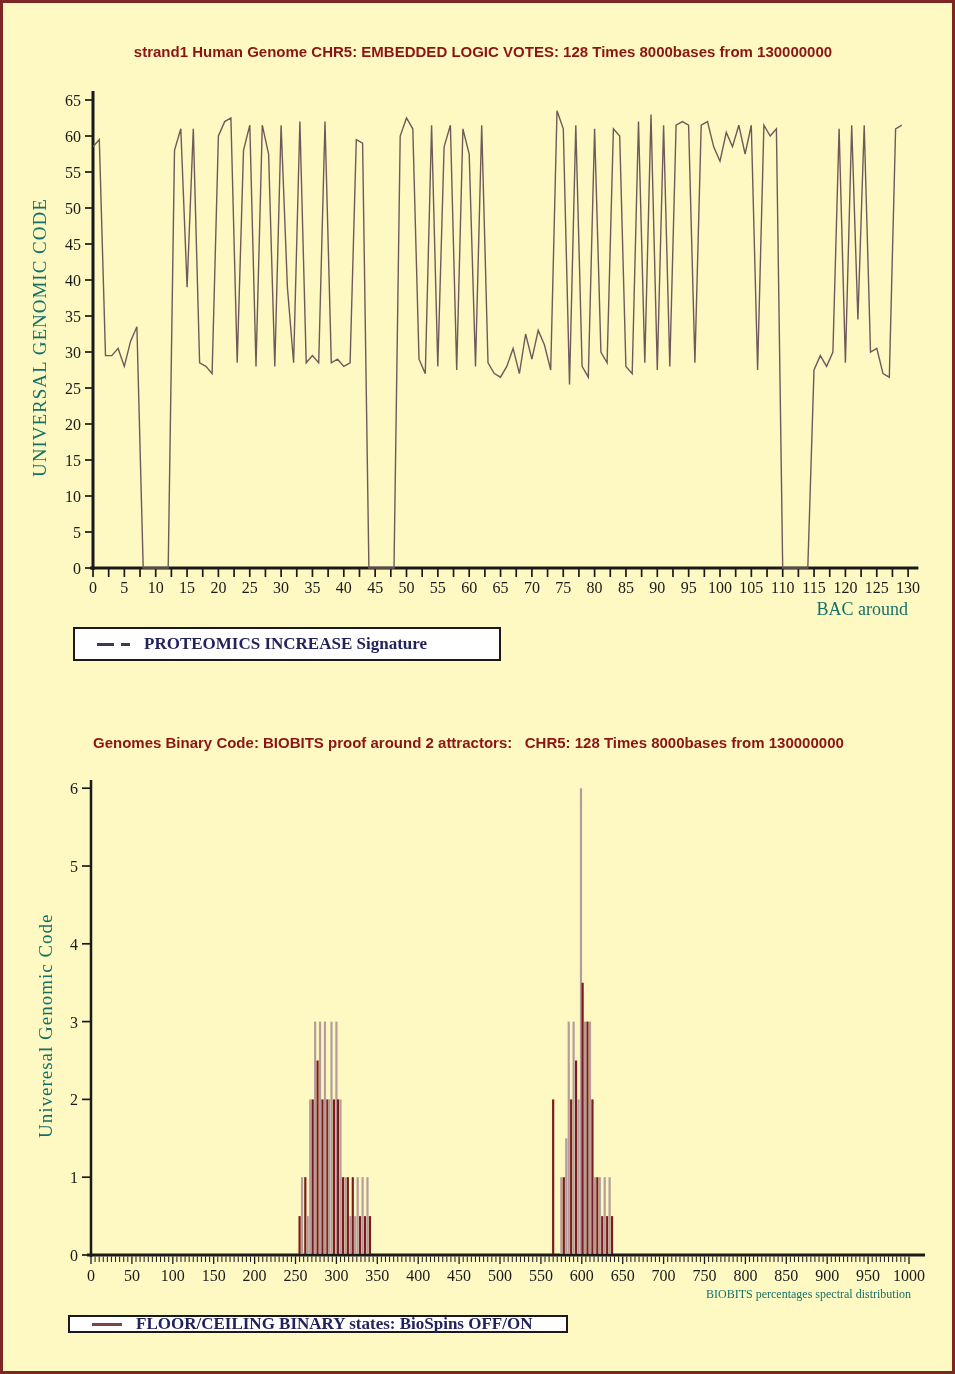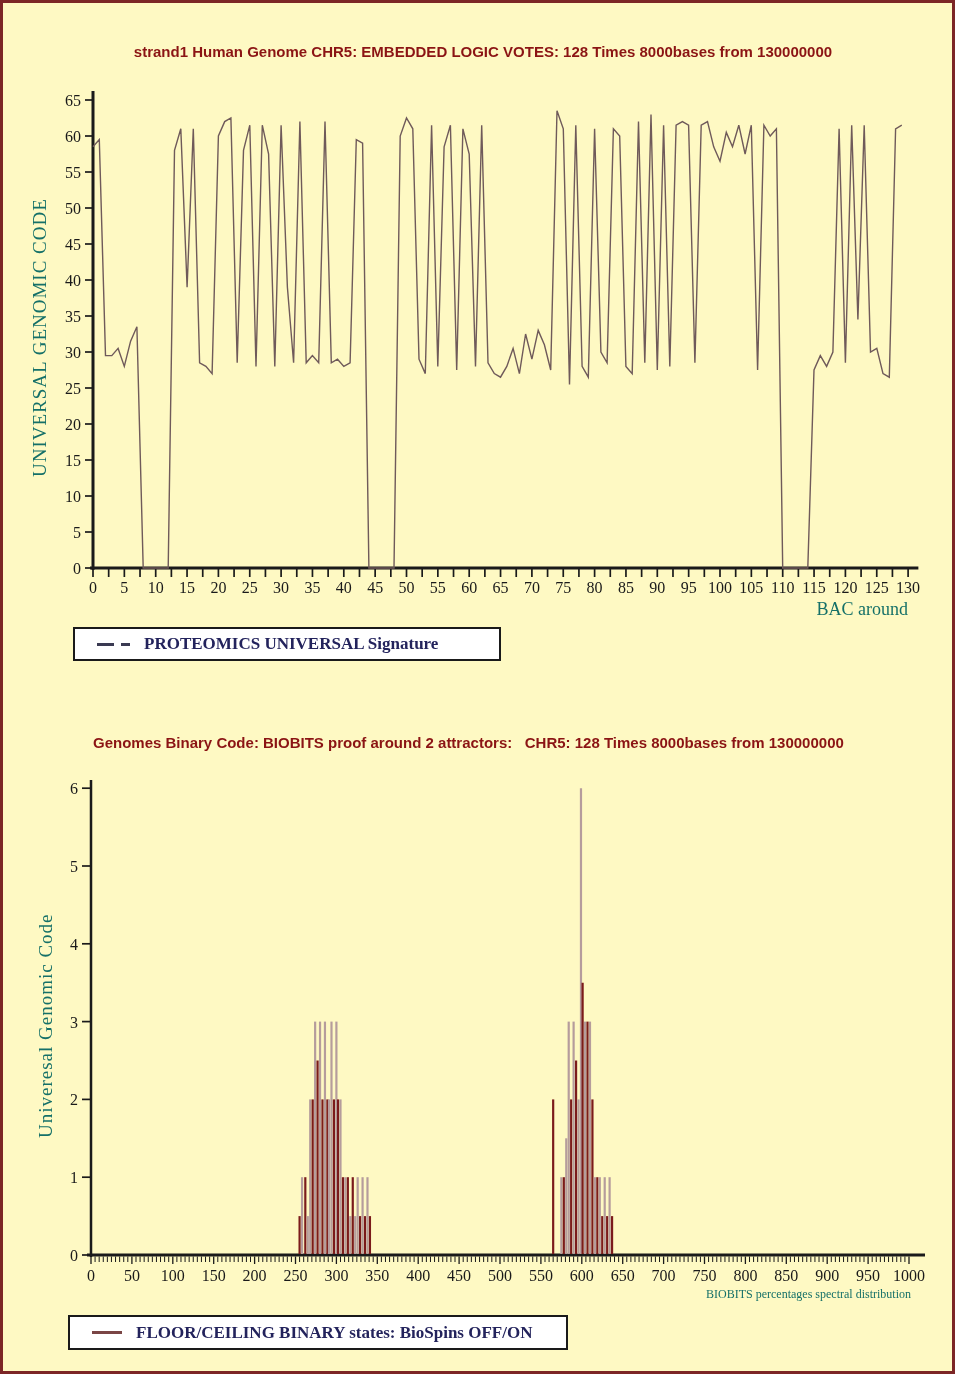--- a/index.html
+++ b/index.html
@@ -50,21 +50,21 @@
     position:absolute;
     display:flex;
     align-items:center;
     border:2px solid #1a1a1a;
     background:#ffffff;
     box-sizing:border-box;
     padding-left:22px;
     gap:14px;
   }
   #legend1{left:70px;top:624px;width:428px;height:34px;}
-  #legend2{left:65px;top:1312px;width:500px;height:35px;}
+  #legend2{left:65px;top:1312px;width:500px;height:18px;}
   .legend-text{
     font-family:"Liberation Serif",serif;
     font-weight:bold;
     font-size:17px;
     color:#23235c;
     white-space:nowrap;
   }
   .marker{display:flex;align-items:center;gap:7px;}
   .dash{height:3px;background:#3a3a52;}
   .dash-long{width:17px;}
@@ -204,21 +204,21 @@
       <polyline points="90.0,63.8 96.3,56.6 102.5,272.6 108.8,272.6 115.1,265.4 121.3,283.4 127.6,258.2 133.9,243.8 140.2,485.0 146.4,485.0 152.7,485.0 159.0,485.0 165.2,485.0 171.5,67.4 177.8,45.8 184.1,204.2 190.3,45.8 196.6,279.8 202.9,283.4 209.1,290.6 215.4,53.0 221.7,38.6 227.9,35.0 234.2,279.8 240.5,67.4 246.8,42.2 253.0,283.4 259.3,42.2 265.6,71.0 271.8,283.4 278.1,42.2 284.4,204.2 290.6,279.8 296.9,38.6 303.2,279.8 309.4,272.6 315.7,279.8 322.0,38.6 328.3,279.8 334.5,276.2 340.8,283.4 347.1,279.8 353.3,56.6 359.6,60.2 365.9,485.0 372.1,485.0 378.4,485.0 384.7,485.0 391.0,485.0 397.2,53.0 403.5,35.0 409.8,45.8 416.0,276.2 422.3,290.6 428.6,42.2 434.8,283.4 441.1,63.8 447.4,42.2 453.7,287.0 459.9,45.8 466.2,71.0 472.5,283.4 478.7,42.2 485.0,279.8 491.3,290.6 497.5,294.2 503.8,283.4 510.1,265.4 516.4,290.6 522.6,251.0 528.9,276.2 535.2,247.4 541.4,261.8 547.7,287.0 554.0,27.8 560.3,45.8 566.5,301.4 572.8,42.2 579.1,283.4 585.3,294.2 591.6,45.8 597.9,269.0 604.1,279.8 610.4,45.8 616.7,53.0 622.9,283.4 629.2,290.6 635.5,38.6 641.8,279.8 648.0,31.4 654.3,287.0 660.6,42.2 666.8,283.4 673.1,42.2 679.4,38.6 685.6,42.2 691.9,279.8 698.2,42.2 704.5,38.6 710.7,63.8 717.0,78.2 723.3,49.4 729.5,63.8 735.8,42.2 742.1,71.0 748.3,42.2 754.6,287.0 760.9,42.2 767.2,53.0 773.4,45.8 779.7,485.0 786.0,485.0 792.2,485.0 798.5,485.0 804.8,485.0 811.0,287.0 817.3,272.6 823.6,283.4 829.9,269.0 836.1,45.8 842.4,279.8 848.7,42.2 854.9,236.6 861.2,42.2 867.5,269.0 873.8,265.4 880.0,290.6 886.3,294.2 892.6,45.8 898.8,42.2" fill="none" stroke="#6f5a5a" stroke-width="1.4"></polyline>
     </svg>
 
   <div id="xlab1" class="xlab">BAC around</div>
 
   <div id="legend1" class="legend">
     <span class="marker">
       <span class="dash dash-long"></span>
         <span class="dash dash-short"></span>
     </span>
-    <span class="legend-text">PROTEOMICS UNIVERSAL Signature</span>
+    <span class="legend-text">PROTEOMICS INCREASE Signature</span>
   </div>
 
   <div id="title2" class="chart-title">Genomes Binary Code: BIOBITS proof around 2 attractors:   CHR5: 128 Times 8000bases from 130000000</div>
 
   <div id="ylab2" class="ylab">Univeresal Genomic Code</div>
 
   <svg id="svg2" class="plot">
       <g>
         <line x1="88" y1="22" x2="88" y2="499" stroke="#1a1a1a" stroke-width="2.5"></line>
         <line x1="84" y1="497" x2="922" y2="497" stroke="#1a1a1a" stroke-width="3"></line>

